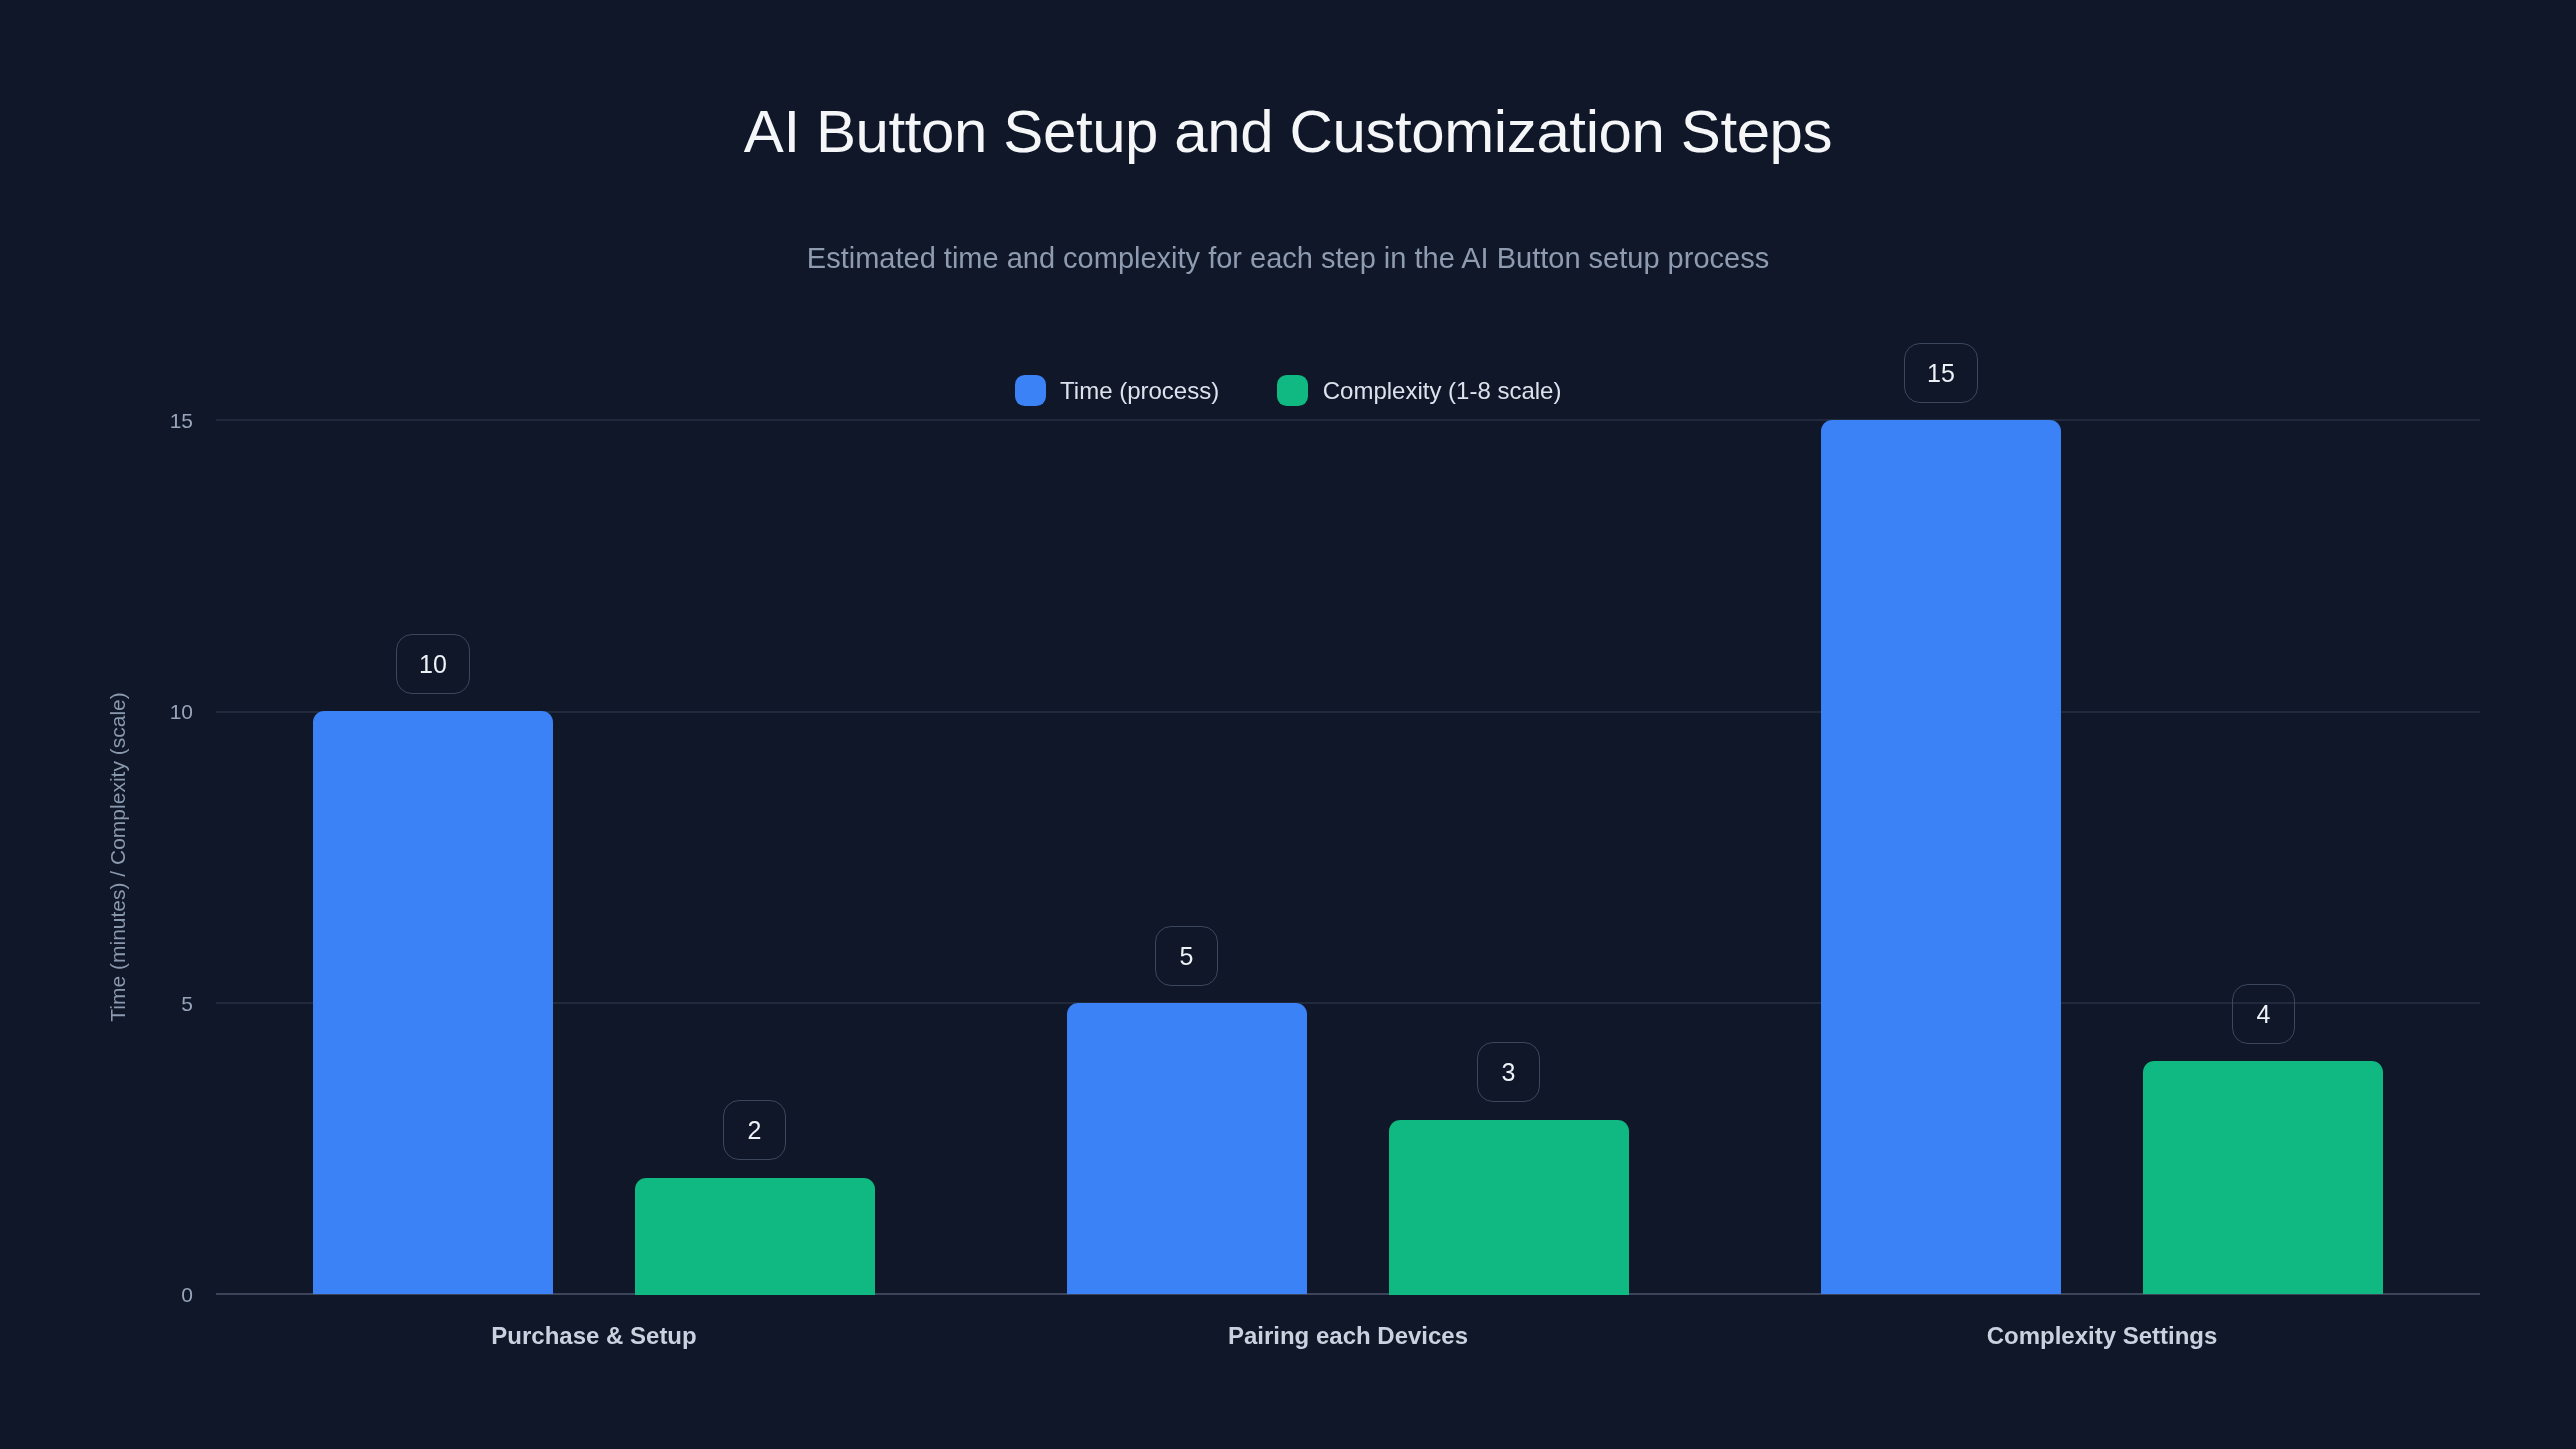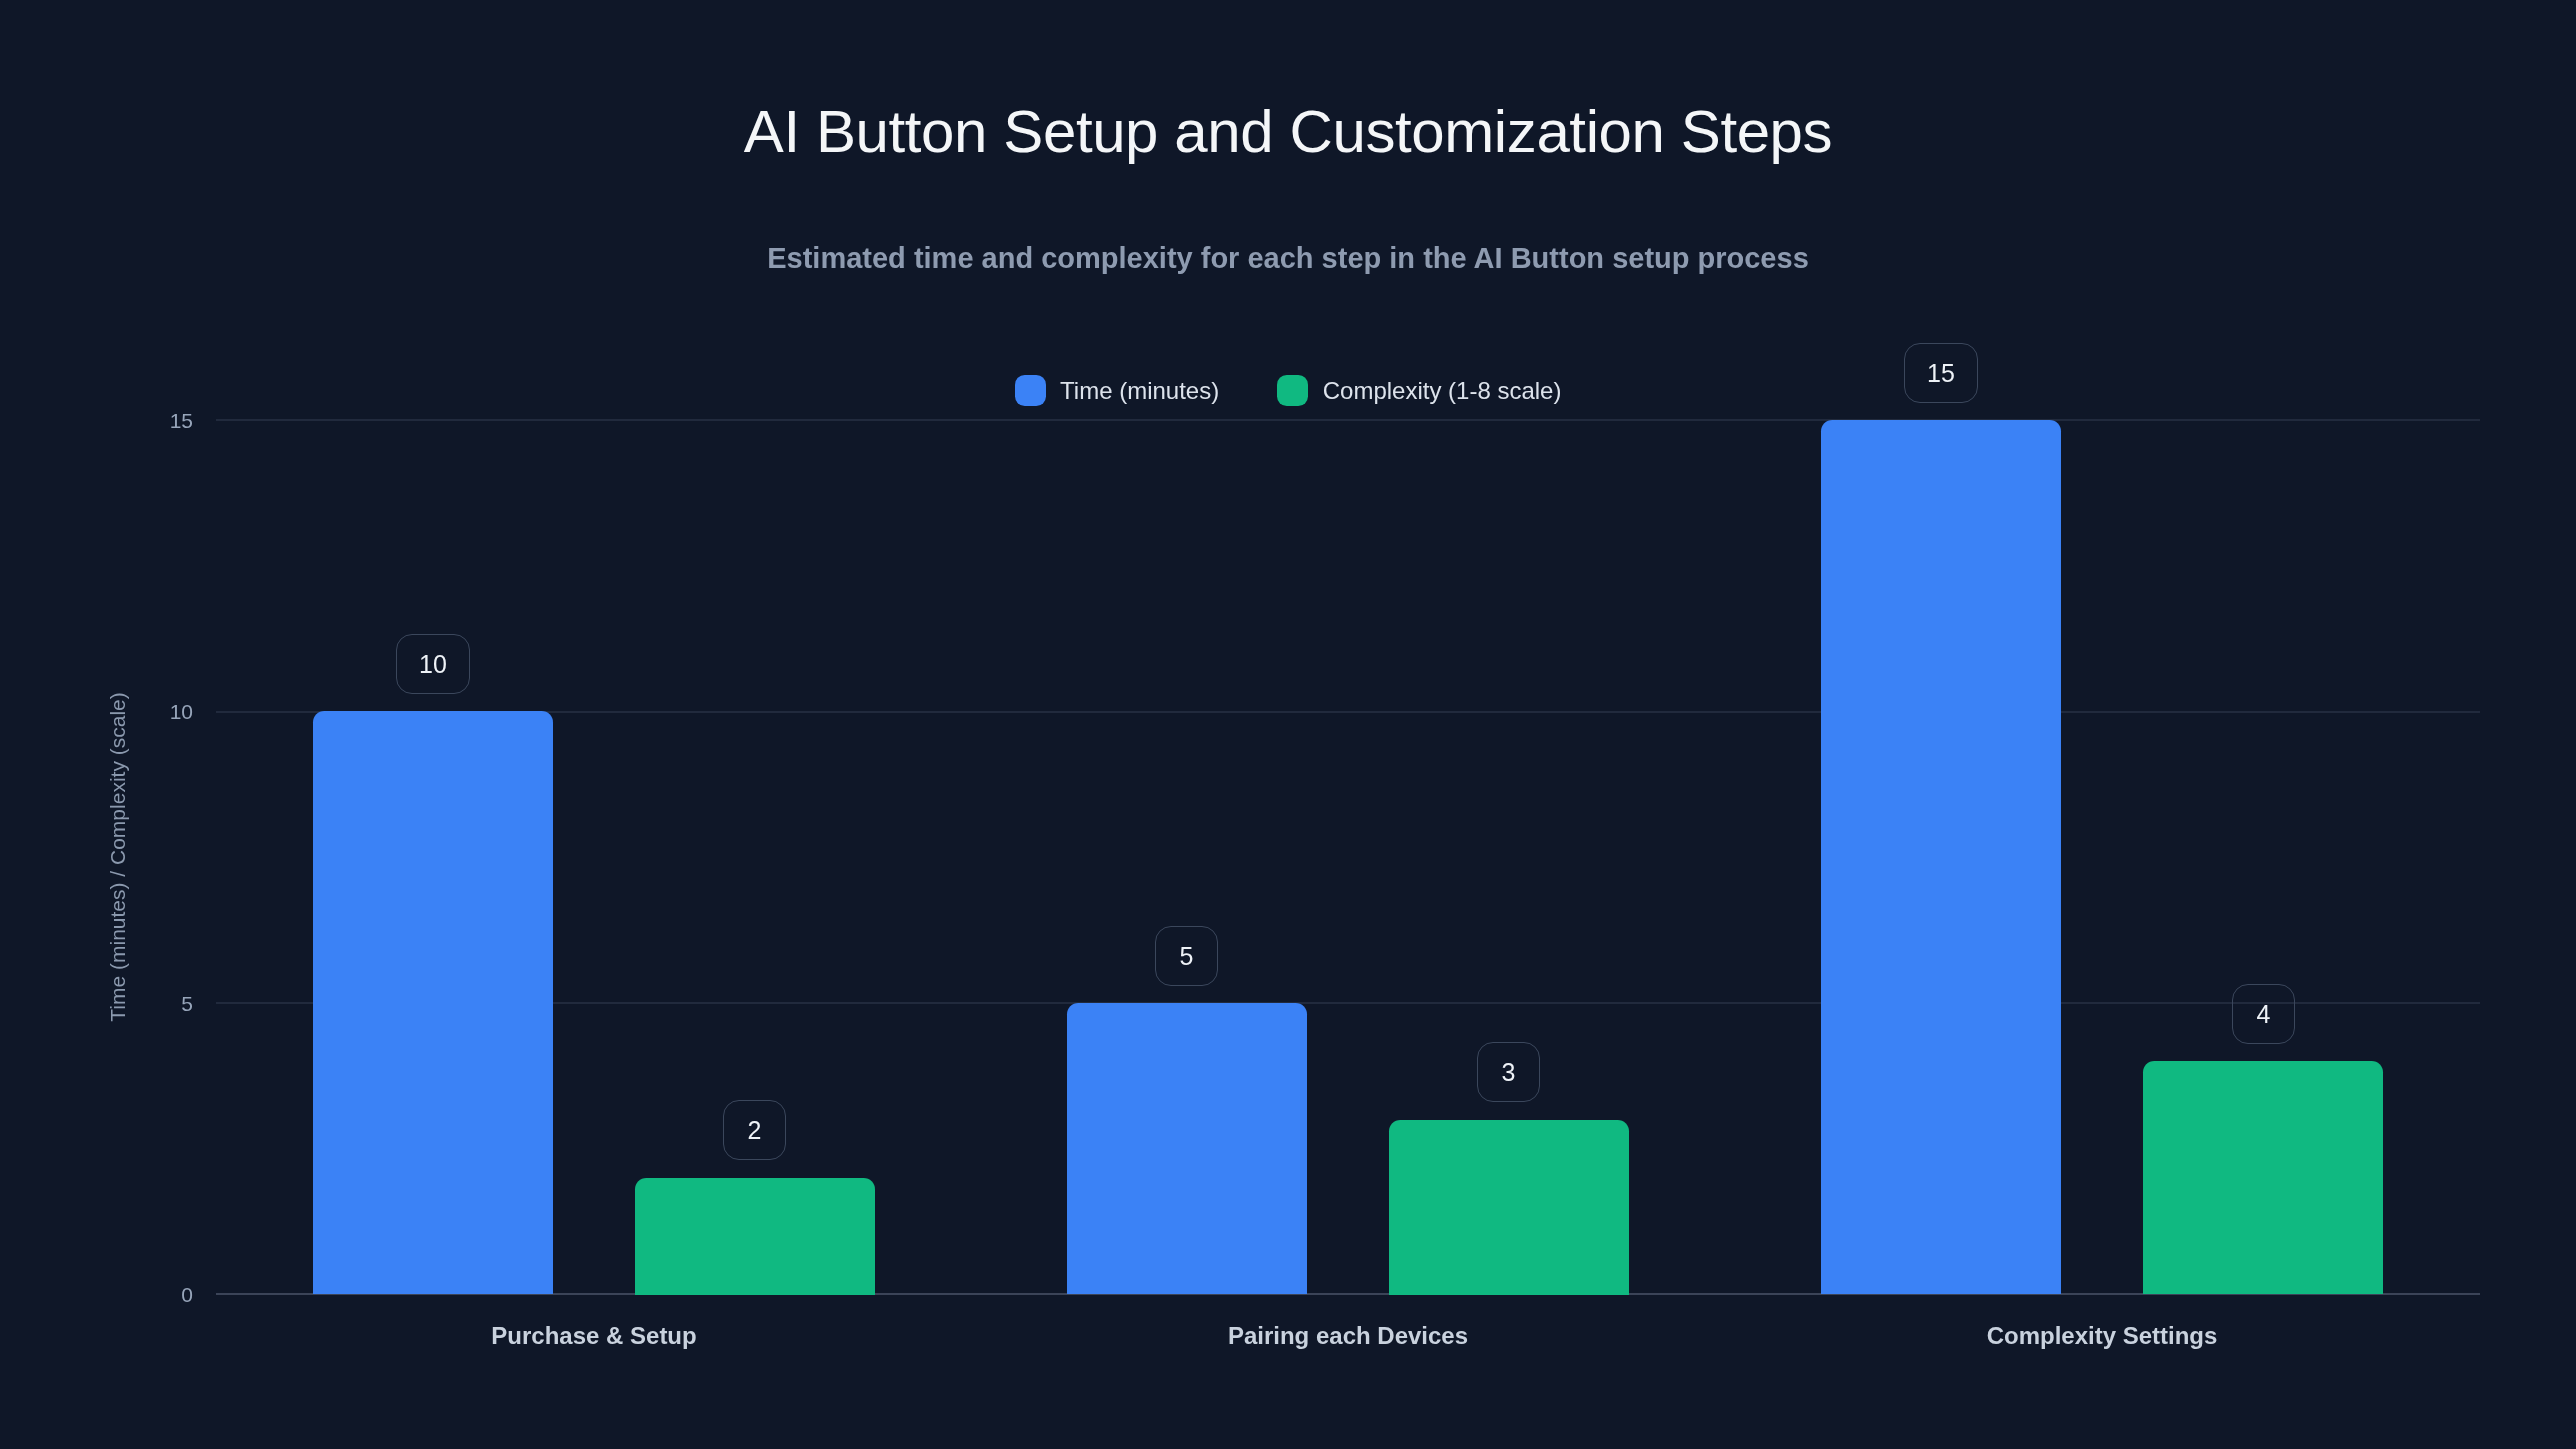--- a/index.html
+++ b/index.html
@@ -13,21 +13,21 @@
   .abs{position:absolute;}
   .chart-title{
     top:97px;left:0;width:2576px;
     text-align:center;
     font-size:60px;font-weight:400;letter-spacing:-0.4px;
     color:#f4f6f8;
   }
   .chart-subtitle{
     top:242px;left:0;width:2576px;
     text-align:center;
-    font-size:29px;font-weight:700;
+    font-size:29px;font-weight:400;
     color:#8e9bb0;
   }
   .legend{
     top:372px;left:0;width:2576px;height:37px;
     display:flex;justify-content:center;align-items:center;gap:58px;
   }
   .legend-item{display:flex;align-items:center;gap:14.5px;cursor:pointer;}
   .legend-swatch{width:31px;height:31px;border-radius:9.7px;}
   .legend-label{font-size:24px;color:#dde3ec;}
   .gridline{left:0;width:100%;height:1.6px;}
@@ -55,21 +55,21 @@
 </style>
 </head>
 <body>
 
 <div class="stage">
   <div class="abs chart-title">AI Button Setup and Customization Steps</div>
   <div class="abs chart-subtitle">Estimated time and complexity for each step in the AI Button setup process</div>
   <div class="abs legend">
       <div class="legend-item">
         <span class="legend-swatch" style="background: rgb(59, 130, 246);"></span>
-        <span class="legend-label">Time (minutes)</span>
+        <span class="legend-label">Time (process)</span>
       </div>
       <div class="legend-item">
         <span class="legend-swatch" style="background: rgb(16, 185, 129);"></span>
         <span class="legend-label">Complexity (1-8 scale)</span>
       </div>
     </div>
   <div class="abs ylabel" style="left:118px;top:857px;">Time (minutes) / Complexity (scale)</div>
   <div class="abs" id="yticks">
       <div class="abs ytick" style="left: 72px; top: 1280px;">0</div>
       <div class="abs ytick" style="left: 72px; top: 989px;">5</div>

